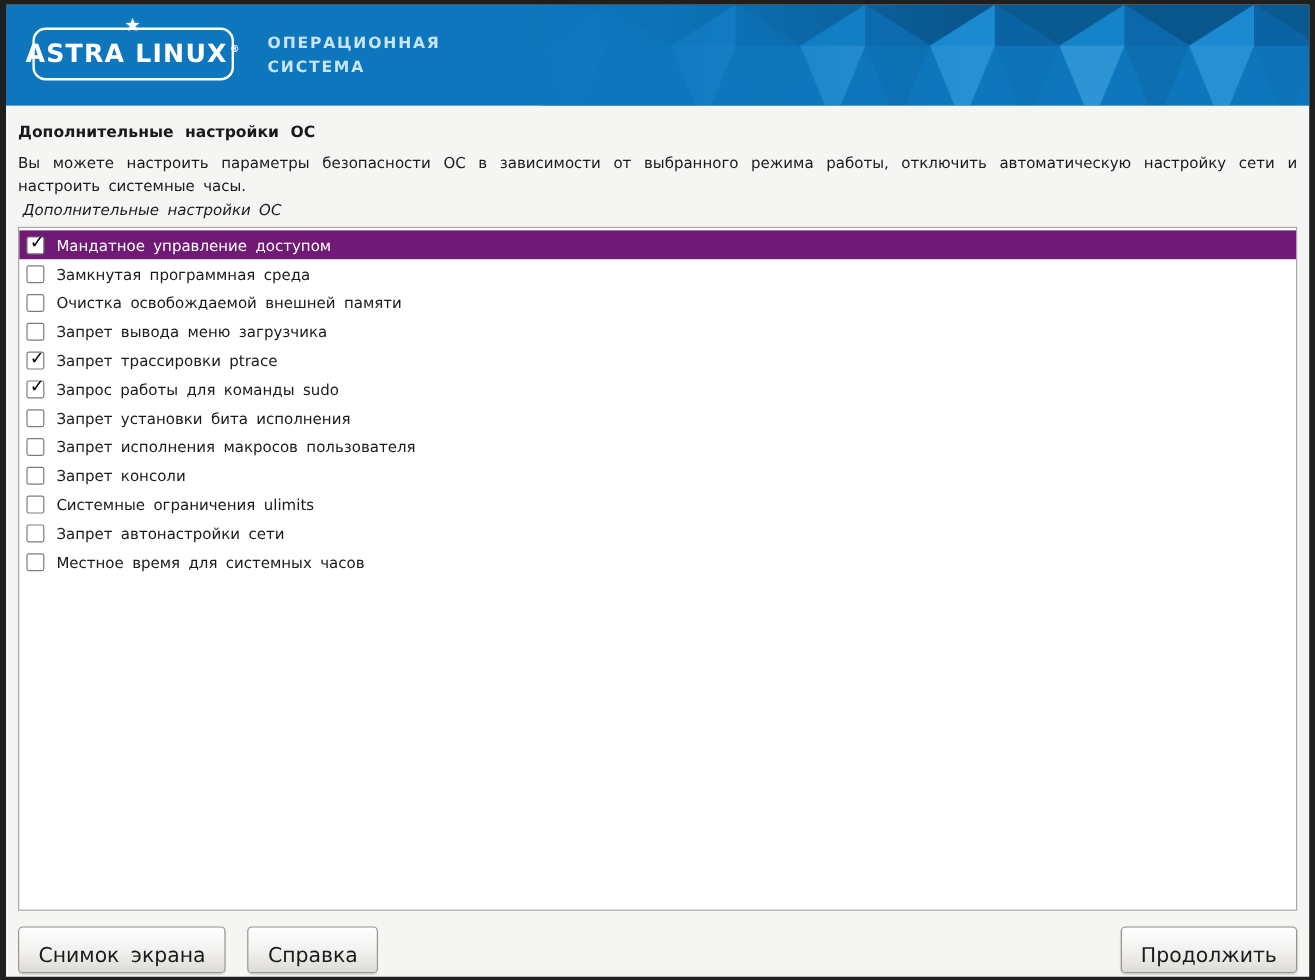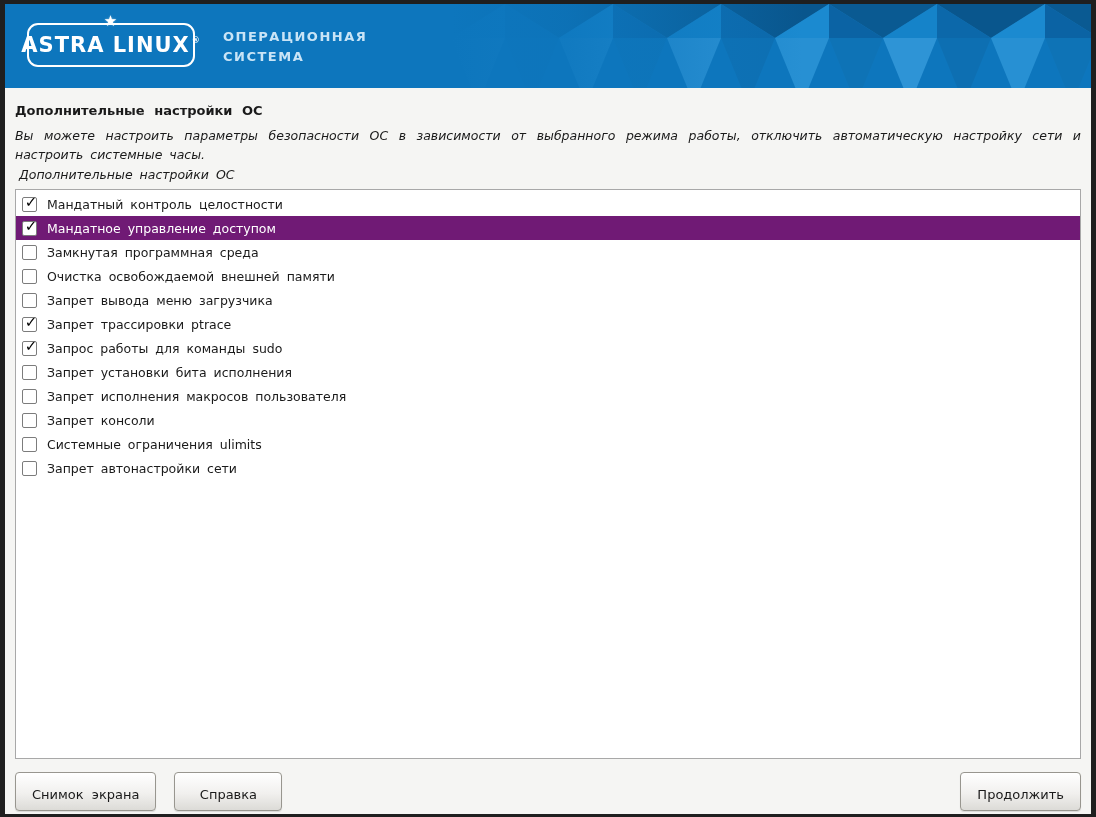--- a/index.html
+++ b/index.html
@@ -46,21 +46,21 @@
   }
 
   
   .main { flex: 1; padding: 0 10px; display: flex; flex-direction: column; justify-content: center; }
   .page-title {
     margin-top: 12px; font-size: 13px; font-weight: bold;
     color: #1a1a1a; word-spacing: 5px;
   }
   .page-desc {
     margin-top: 8px; font-size: 12.5px; color: #1a1a1a;
-    line-height: 19px; text-align: justify; word-spacing: 3px; font-style: italic;
+    line-height: 19px; text-align: justify; word-spacing: 3px;
   }
   .page-subtitle {
     margin-top: 3px; margin-left: 4px;
     font-size: 12.5px; font-style: italic; color: #1a1a1a; word-spacing: 3px;
   }
 
   .listbox {
     margin-top: 7px; height: 570px;
     background: #ffffff; border: 1px solid #a8a8a8;
     overflow: hidden; padding-top: 2px;
@@ -81,21 +81,21 @@
   .checkbox.checked::after {
     content: "✓"; margin-top: -4px; margin-right: -3px;
   }
 
   
   .footer {
     margin-top: 13px; display: flex; gap: 18px; align-items: center;
   }
   .btn {
     height: 39px; min-width: 108px; padding: 14px 16px;
-    font-family: inherit; font-size: 13px; color: #1a1a1a; word-spacing: 4px;
+    font-family: inherit; font-size: 17px; color: #1a1a1a; word-spacing: 4px;
     background: linear-gradient(to bottom, #ffffff 0%, #f1f0ee 55%, #dcdbd7 100%);
     border: 1px solid #98968f; border-radius: 4px;
     box-shadow: 0 1px 1px rgba(0,0,0,0.12);
     cursor: default;
   }
   .spacer { flex: 1; }
 </style>
 </head>
 <body>
 
@@ -133,24 +133,20 @@
       <div>СИСТЕМА</div>
     </div>
   </div>
 
   <div class="main">
     <div class="page-title">Дополнительные настройки ОС</div>
     <div class="page-desc">Вы можете настроить параметры безопасности ОС в зависимости от выбранного режима работы, отключить автоматическую настройку сети и настроить системные часы.</div>
     <div class="page-subtitle">Дополнительные настройки ОС</div>
 
     <div class="listbox" id="listbox">
-        <div class="row">
-          <span class="checkbox checked"></span>
-          <span class="label">Мандатный контроль целостности</span>
-        </div>
         <div class="row selected">
           <span class="checkbox checked"></span>
           <span class="label">Мандатное управление доступом</span>
         </div>
         <div class="row">
           <span class="checkbox"></span>
           <span class="label">Замкнутая программная среда</span>
         </div>
         <div class="row">
           <span class="checkbox"></span>
@@ -180,20 +176,24 @@
           <span class="checkbox"></span>
           <span class="label">Запрет консоли</span>
         </div>
         <div class="row">
           <span class="checkbox"></span>
           <span class="label">Системные ограничения ulimits</span>
         </div>
         <div class="row">
           <span class="checkbox"></span>
           <span class="label">Запрет автонастройки сети</span>
+        </div>
+        <div class="row">
+          <span class="checkbox"></span>
+          <span class="label">Местное время для системных часов</span>
         </div>
       </div>
 
     <div class="footer">
       <button class="btn">Снимок экрана</button>
       <button class="btn">Справка</button>
       <div class="spacer"></div>
       <button class="btn">Продолжить</button>
     </div>
   </div>

